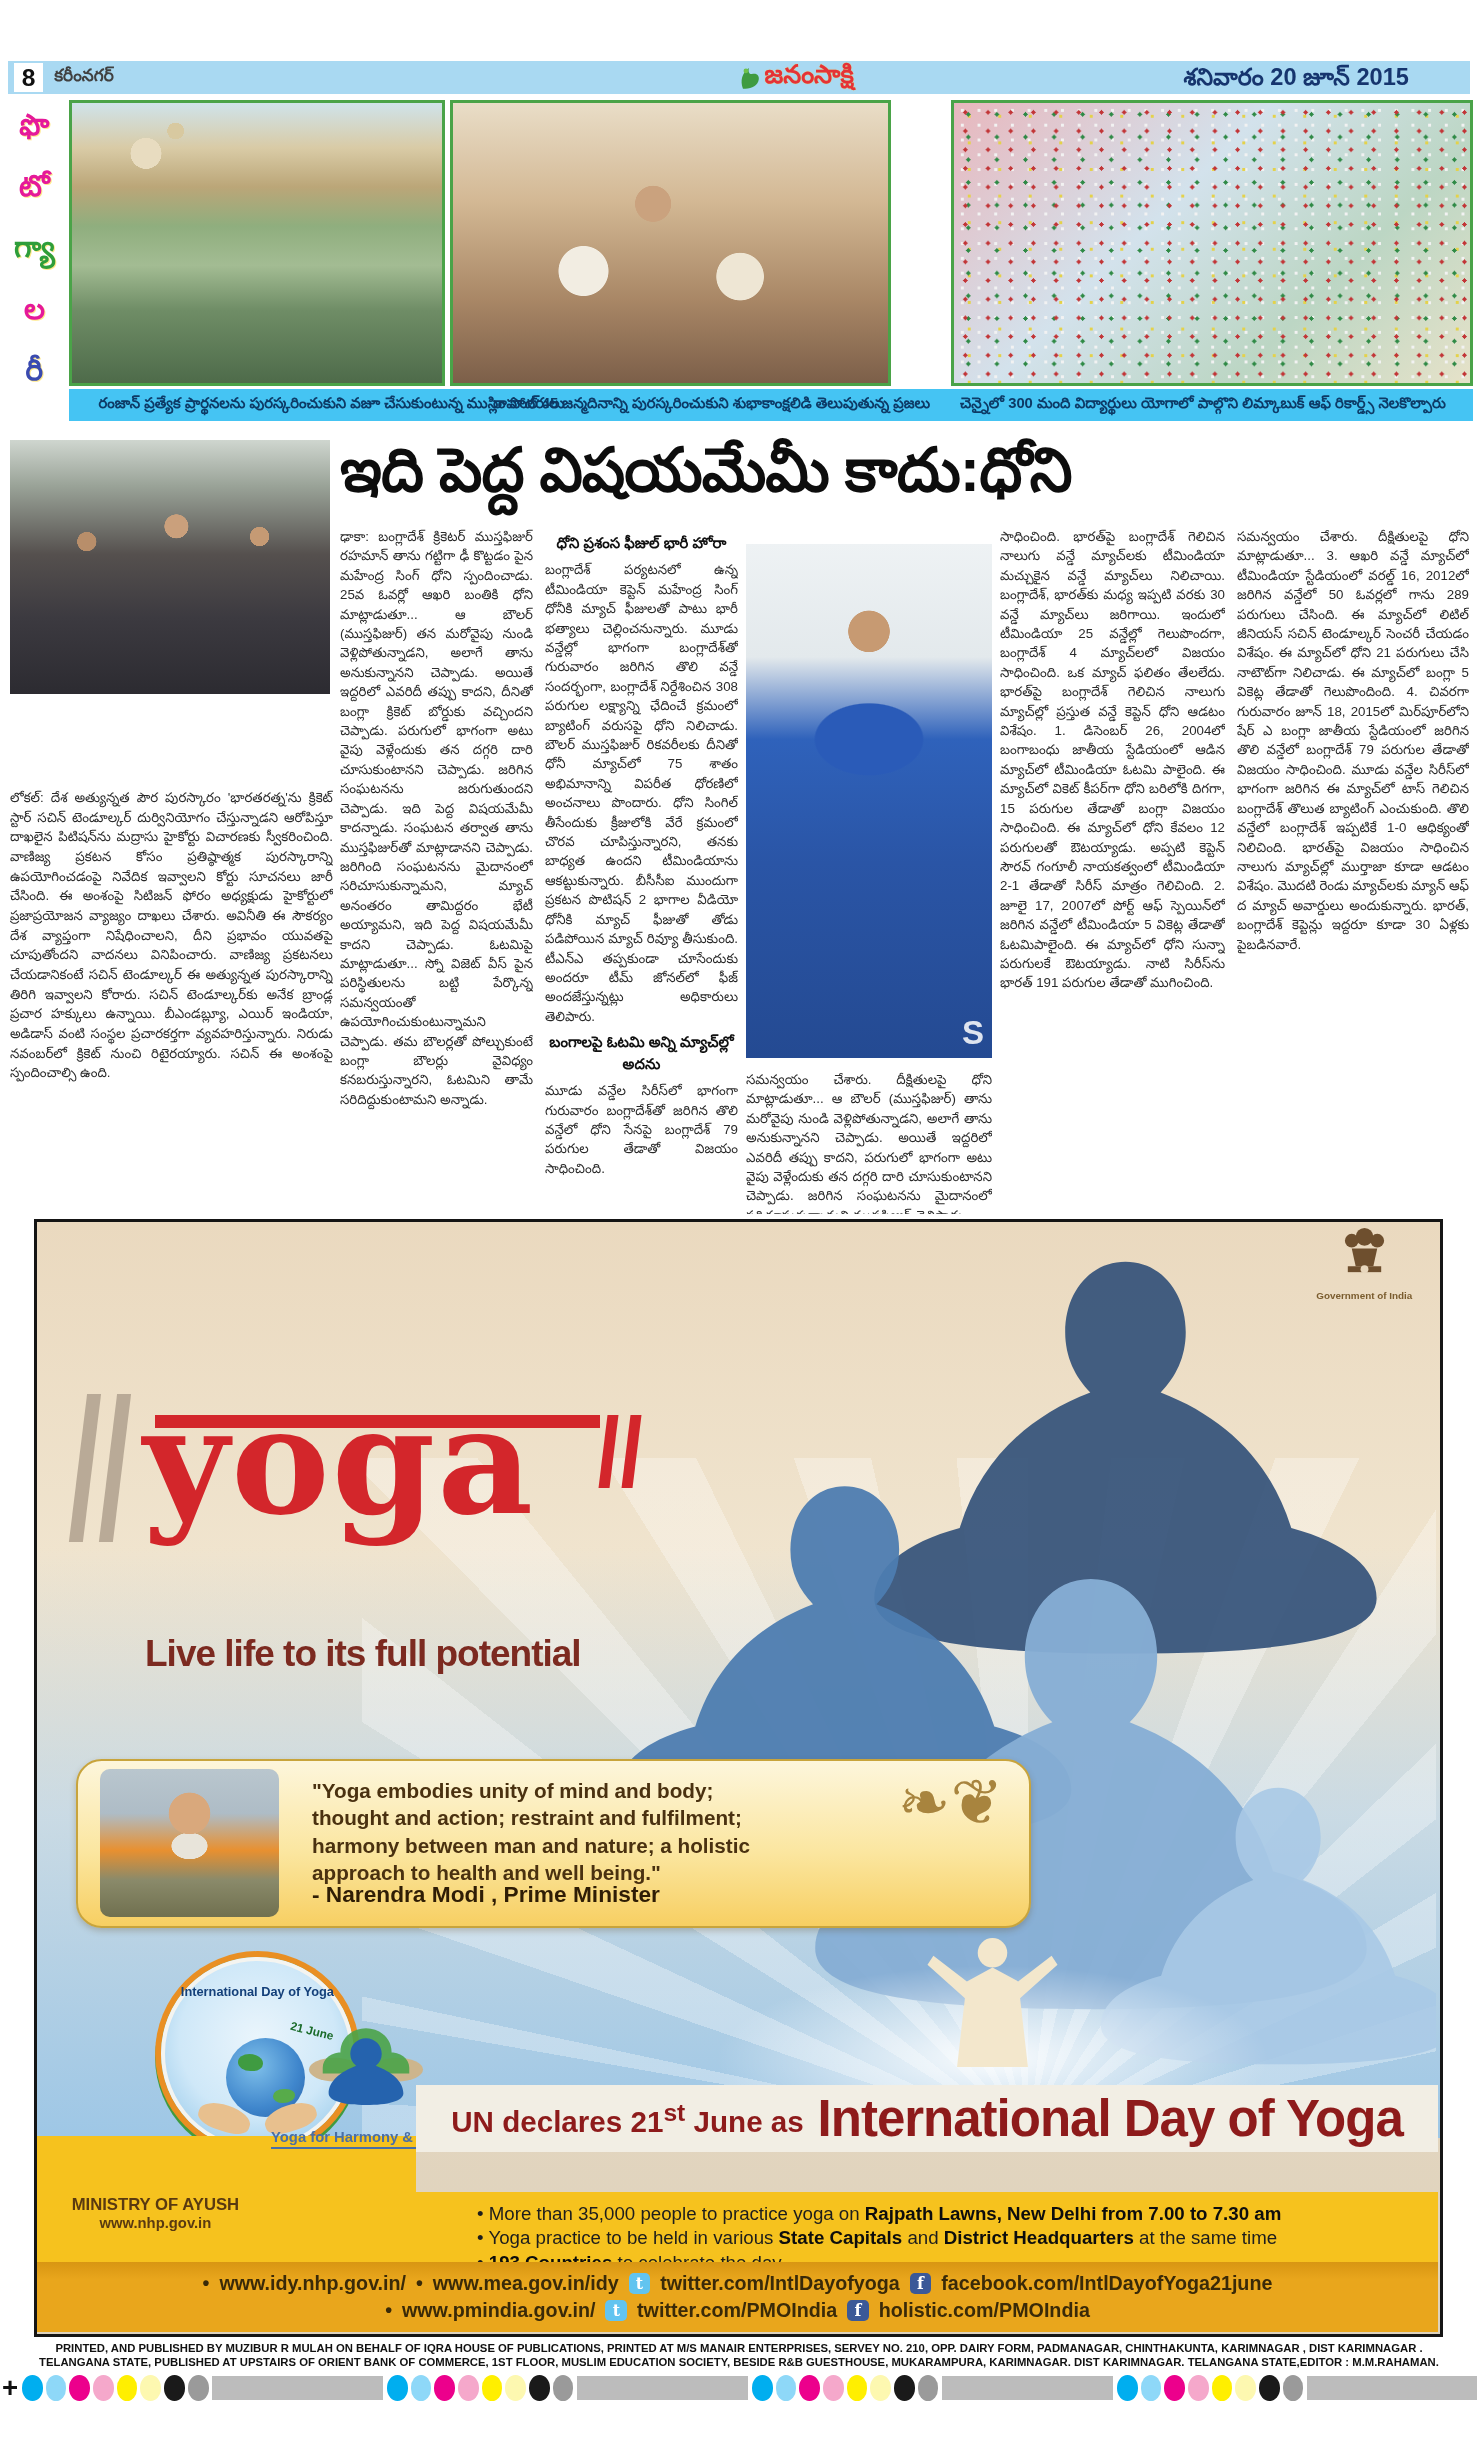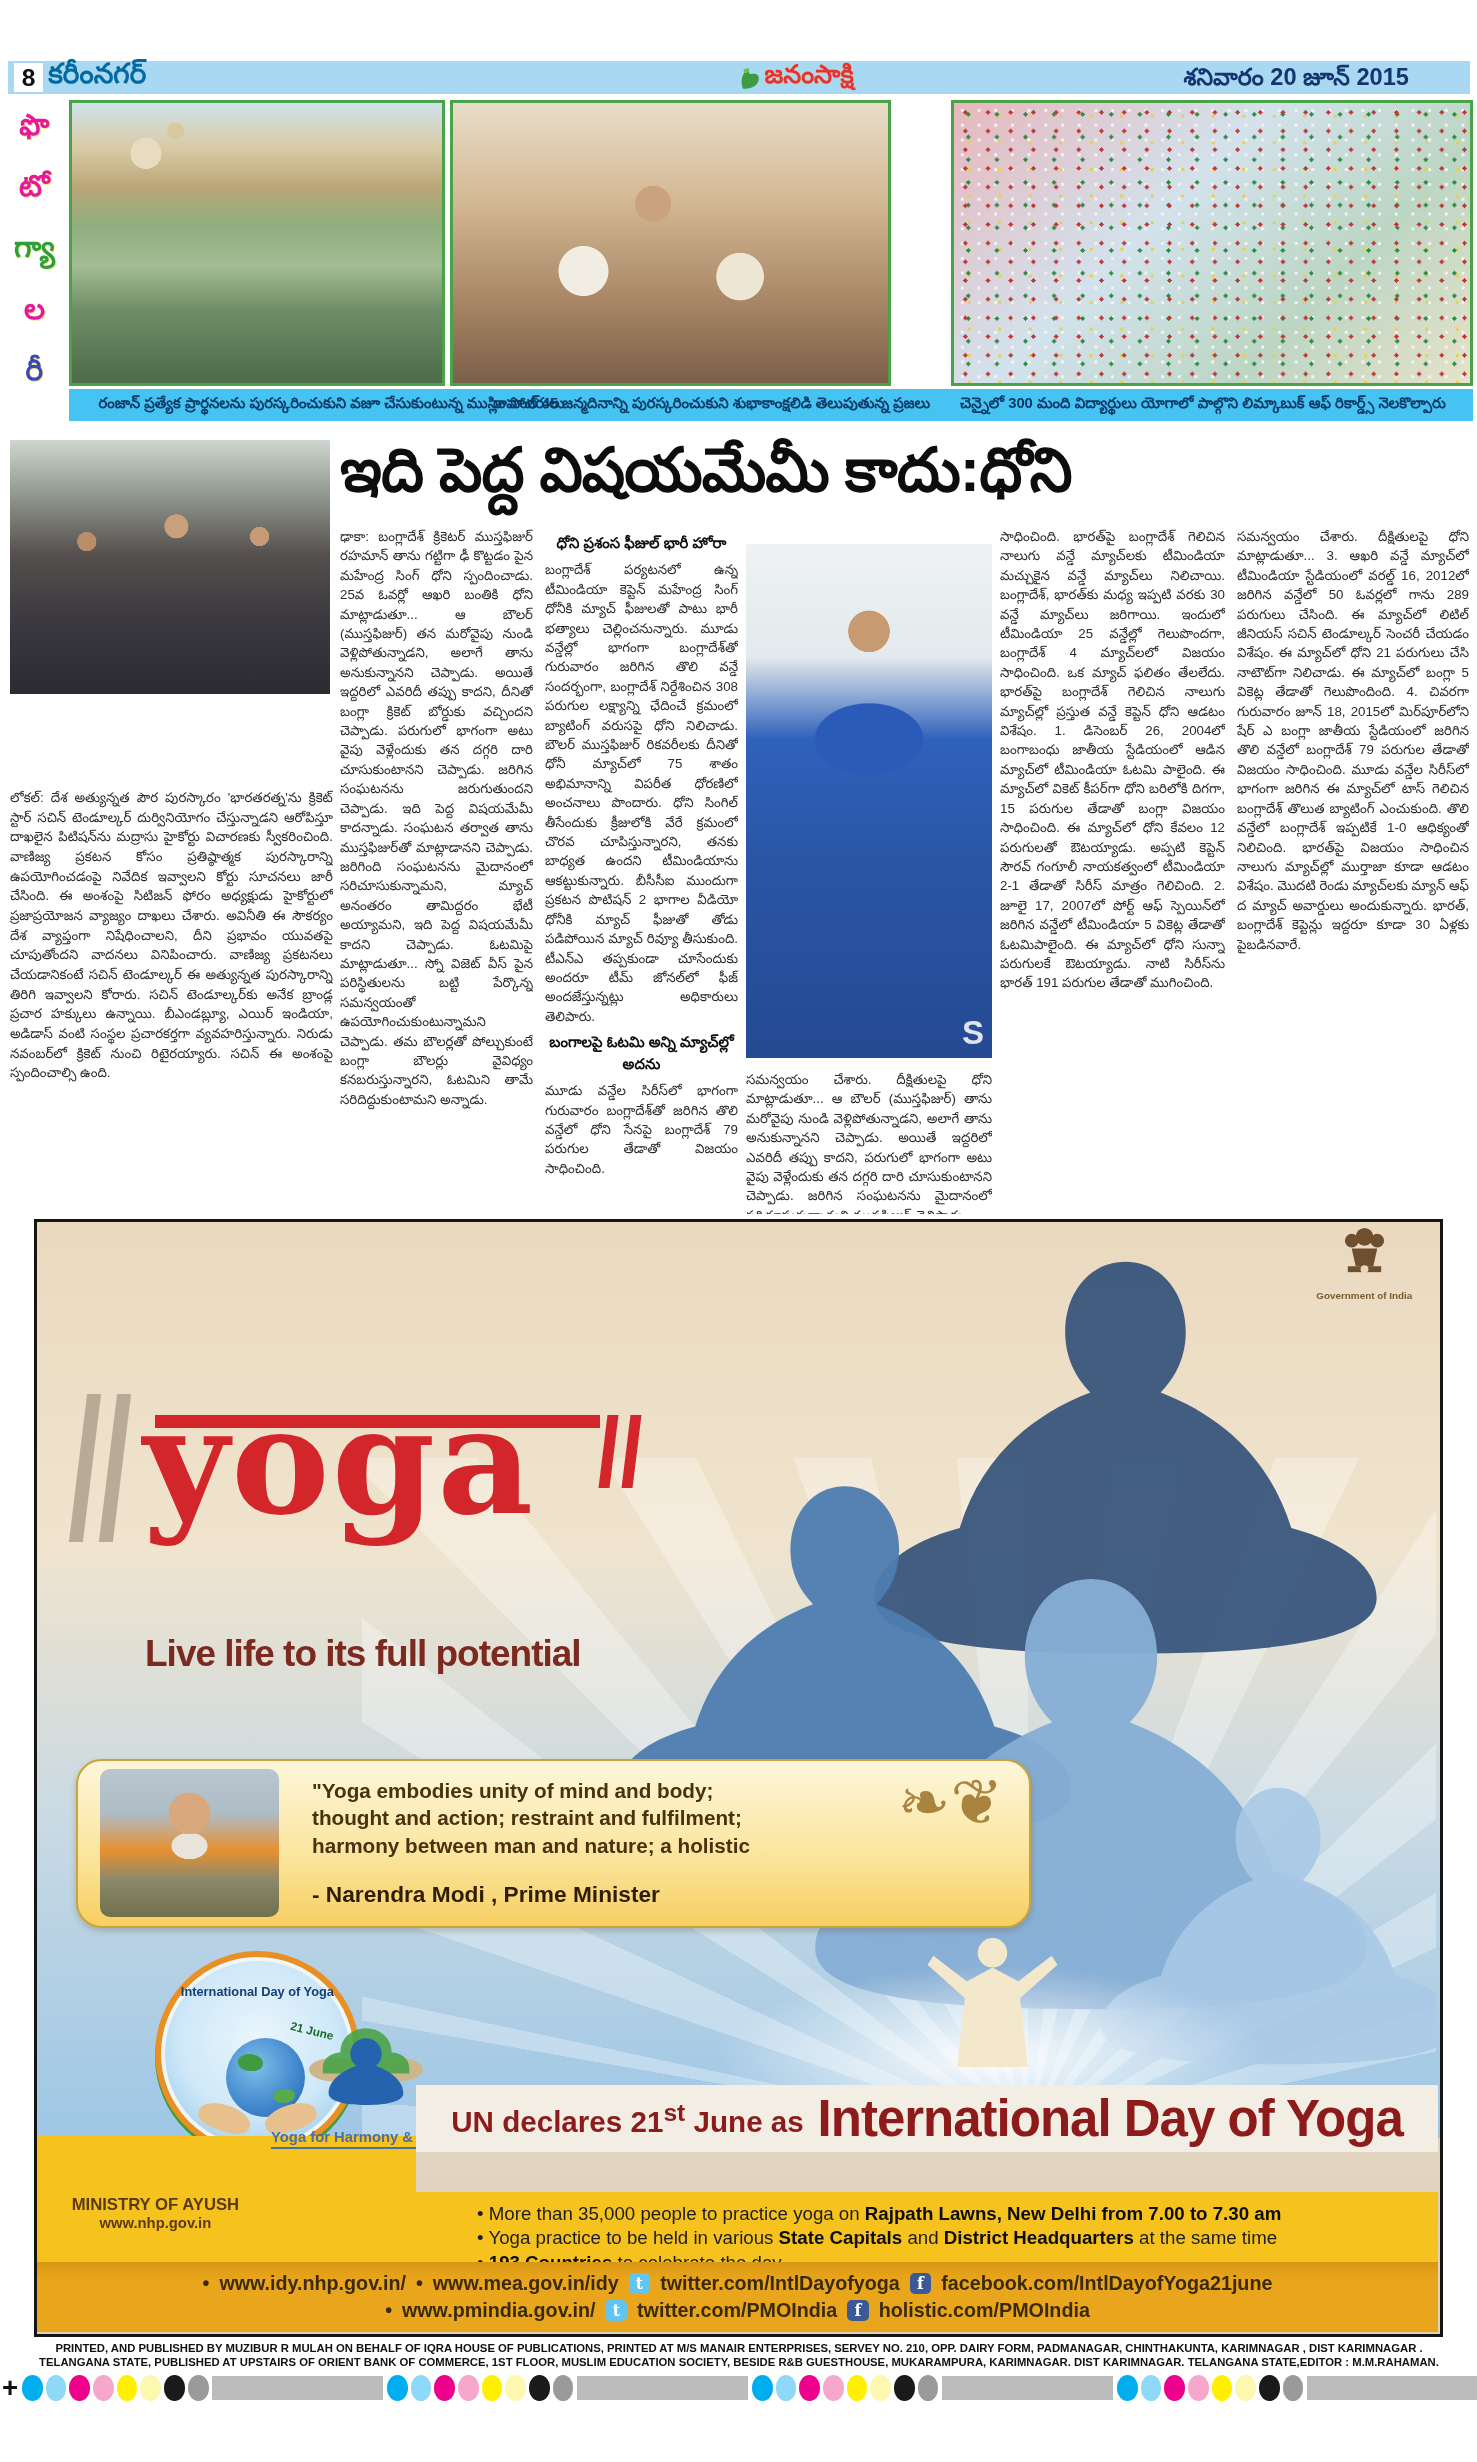--- a/index.html
+++ b/index.html
@@ -4,21 +4,21 @@
 <style>
   html,body{margin:0;padding:0;background:#e9e9e9;}
   .page{position:relative;width:1478px;height:2463px;background:#ffffff;margin:0 auto;
         font-family:"Liberation Sans",sans-serif;overflow:hidden;}
   .abs{position:absolute;}
 
   
   .masthead{left:7.9px;top:61px;width:1462px;height:33px;background:#a9d9f2;display:flex;align-items:center;}
   .pageno{margin-left:5.9px;background:#ffffff;color:#101010;font-weight:bold;font-size:24.6px;
           padding:1px 7.9px;line-height:27.6px;}
-  .edition{margin-left:5px;color:#0369a1;font-weight:bold;font-size:28px;}
+  .edition{margin-left:11px;color:#404040;font-weight:bold;font-size:17px;}
   .brand{position:absolute;left:731px;top:0;height:33px;display:flex;align-items:center;gap:3.9px;}
   .brand-name{color:#e43238;font-weight:bold;font-size:25.6px;text-shadow:0 0 1px #f9d24c;}
   .mast-date{position:absolute;right:61px;top:3px;color:#16356e;font-weight:bold;font-size:23.6px;}
 
   
   .vlabel{left:7.9px;top:102px;width:53px;height:286px;display:flex;flex-direction:column;
           justify-content:space-between;align-items:center;padding:5.9px 0;}
   .vlabel span{font-size:29.6px;font-weight:bold;text-shadow:1px 1px 0 #ffe98a;}
   .vlabel span:nth-child(1){color:#e5199a;}
   .vlabel span:nth-child(2){color:#e5199a;}
@@ -254,20 +254,21 @@
         <span class="b2"></span>
       </div>
     <div class="ad-tagline">Live life to its full potential</div>
 
     <div class="quote-box">
       <div class="modi-photo"></div>
       <div class="quote-text">
         <div>"Yoga embodies unity of mind and body;</div>
         <div>thought and action; restraint and fulfilment;</div>
         <div>harmony between man and nature; a holistic</div>
+        <div>approach to health and well being."</div>
       </div>
       <div class="quote-author">- Narendra Modi , Prime Minister</div>
       <div class="flourish">❧❦</div>
     </div>
 
     <div class="idy-logo">
       <div class="idy-circle">
         <div class="idy-title">International Day of Yoga</div>
         <div class="idy-date">21 June</div>
         <div class="idy-globe"></div>

